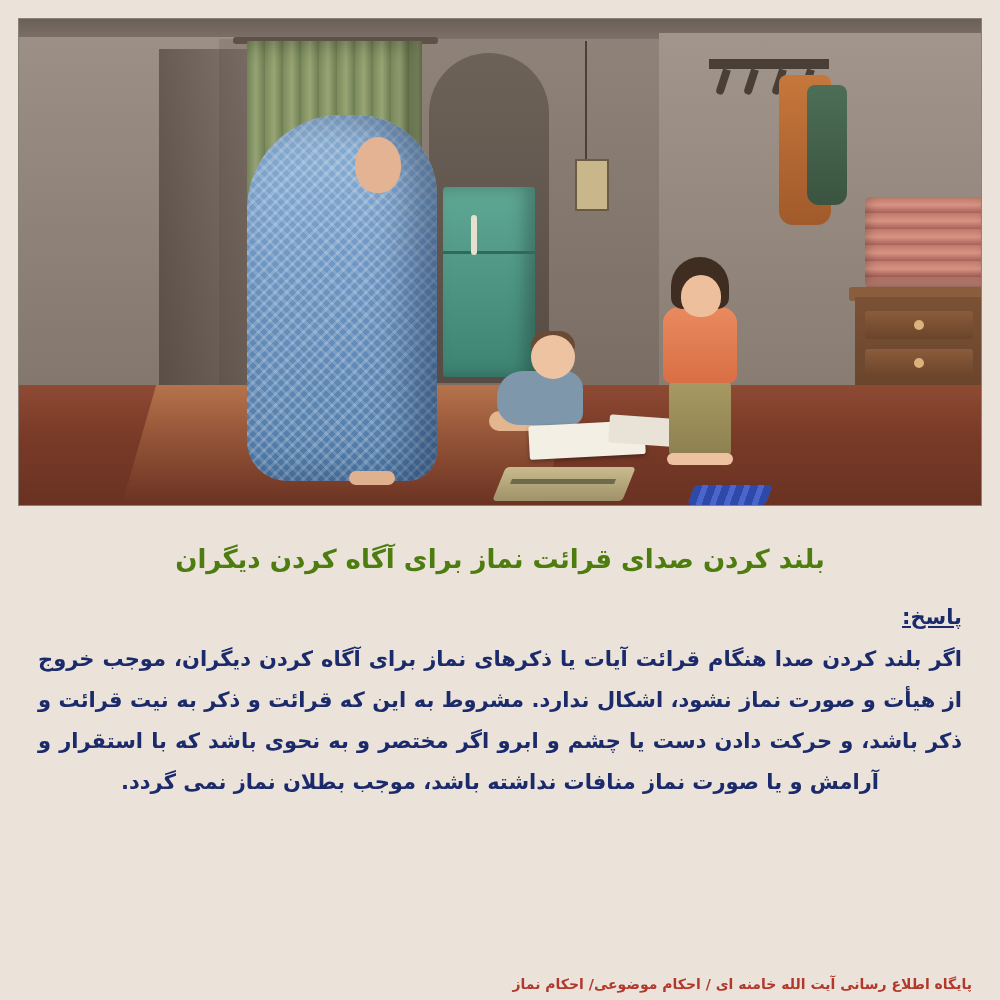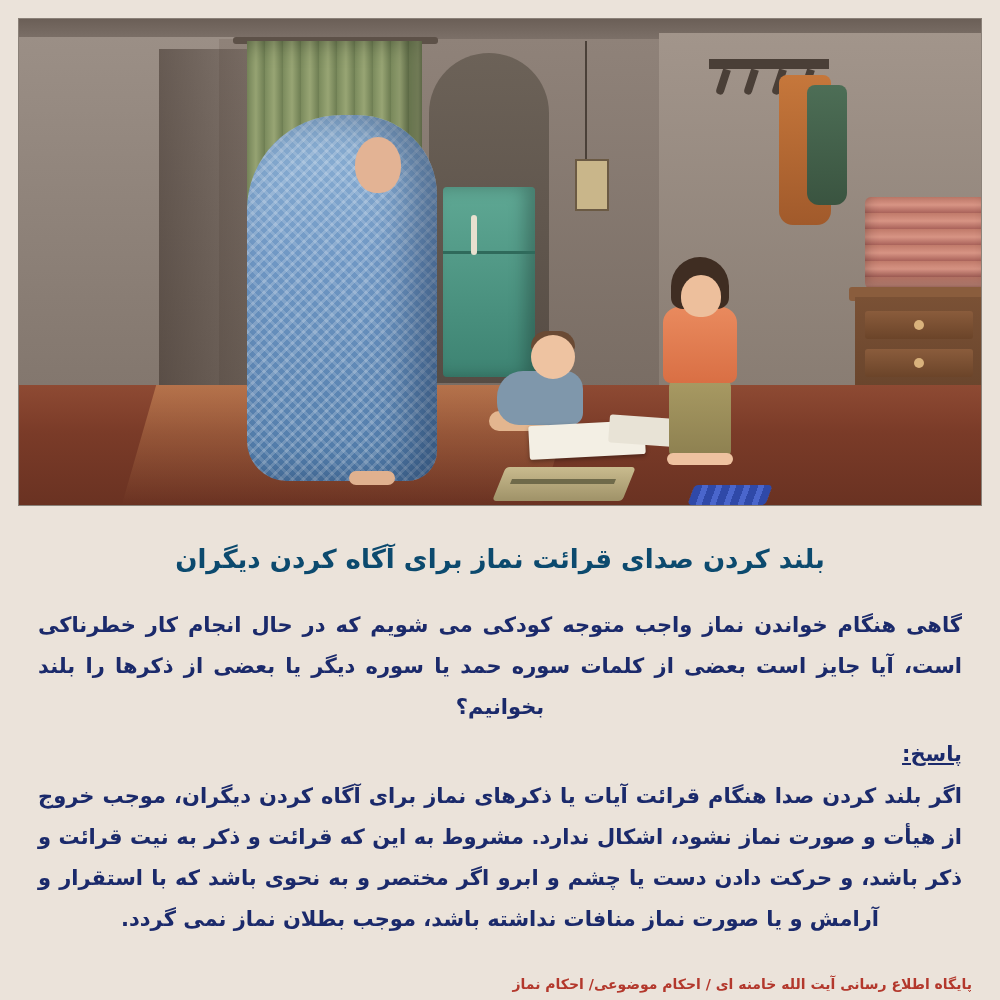--- a/index.html
+++ b/index.html
@@ -127,21 +127,21 @@
     border-radius:4px;transform:skewX(-20deg);}
   .picture{position:absolute;left:556px;top:140px;width:30px;height:48px;
     background:#c9b68a;border:2px solid #6b5a44;}
   .lamp-cord{position:absolute;left:566px;top:22px;width:2px;height:118px;background:#4a4038;}
   
   .content{
     width:964px;margin:0 auto;padding-top:34px;
     text-align:center;
   }
   .headline{
-    color:#0c4a6e;
+    color:#4d7c0f;
     font-weight:bold;
     font-size:26px;
     line-height:1.5;
     letter-spacing:0;
     margin:0 0 26px 0;
   }
   .body-text{
     color:#1b2a6b;
     font-weight:bold;
     font-size:21px;
@@ -224,19 +224,18 @@
 
     <div class="girl-pants"></div>
     <div class="girl-top"></div>
     <div class="girl-hair"></div>
     <div class="girl-face"></div>
     <div class="girl-feet"></div>
   </div>
 
   <div class="content">
     <h1 class="headline">بلند کردن صدای قرائت نماز برای آگاه کردن دیگران</h1>
-    <p class="body-text">گاهی هنگام خواندن نماز واجب متوجه کودکی می شویم که در حال انجام کار خطرناکی است، آیا جایز است بعضی از کلمات سوره حمد یا سوره دیگر یا بعضی از ذکرها را بلند بخوانیم؟</p>
     <p class="answer-label">پاسخ:</p>
     <p class="body-text">اگر بلند کردن صدا هنگام قرائت آیات یا ذکرهای نماز برای آگاه کردن دیگران، موجب خروج از هیأت و صورت نماز نشود، اشکال ندارد. مشروط به این که قرائت و ذکر به نیت قرائت و ذکر باشد، و حرکت دادن دست یا چشم و ابرو اگر مختصر و به نحوی باشد که با استقرار و آرامش و یا صورت نماز منافات نداشته باشد، موجب بطلان نماز نمی گردد.</p>
   </div>
 
   <div class="footer">پایگاه اطلاع رسانی آیت الله خامنه ای / احکام موضوعی/ احکام نماز</div>
 </div>
 
 </body></html>

